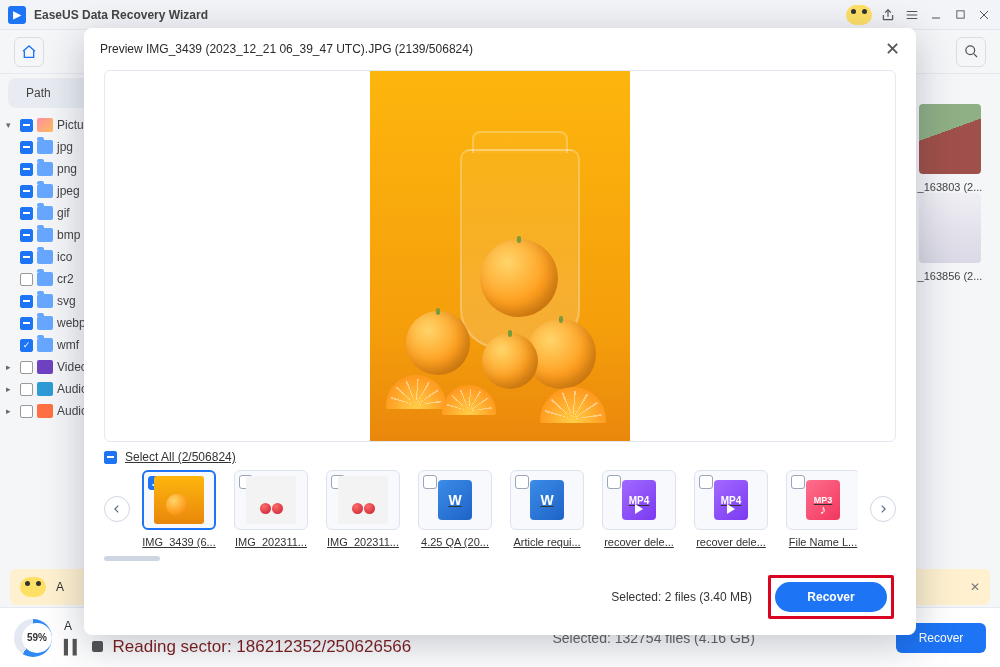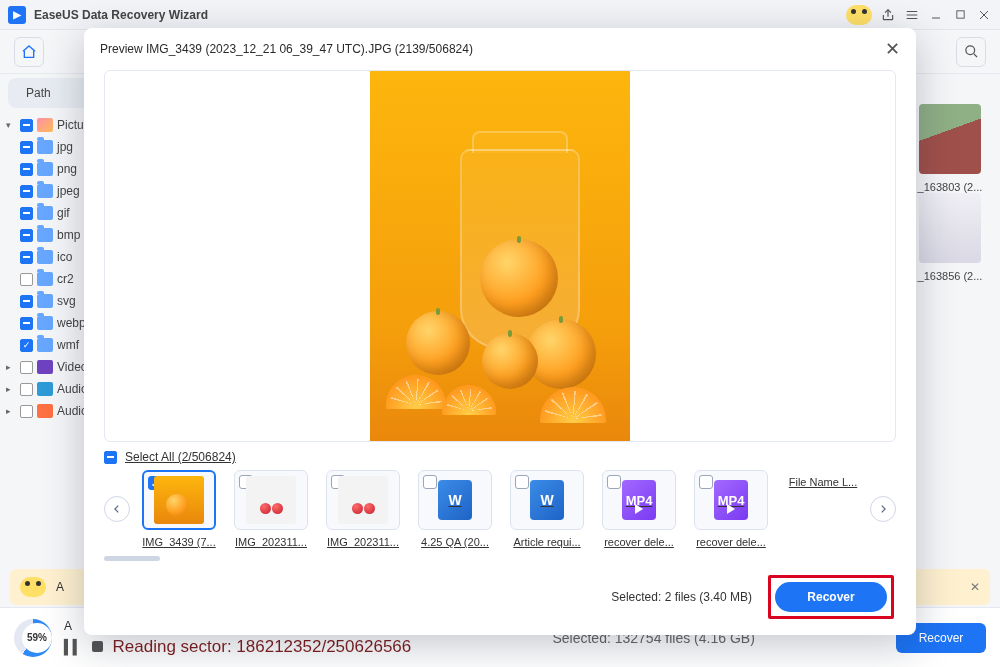--- a/index.html
+++ b/index.html
@@ -89,21 +89,21 @@
   .card.sel .mini-chk { background: #1d74f5; border-color: #1d74f5; }
   .card.sel .mini-chk::after { content: "✓"; }
   .card .cap { margin-top: 6px; font-size: 11px; color: #333; text-align: center; overflow: hidden; white-space: nowrap; text-overflow: ellipsis; }
   .mini-orange { width: 50px; height: 48px; background: linear-gradient(180deg,#fdb60d,#e9870c); border-radius: 3px; position: relative; overflow: hidden; }
   .mini-orange::after { content: ""; position: absolute; left: 12px; top: 18px; width: 22px; height: 22px; border-radius: 50%; background: radial-gradient(circle at 35% 30%, #ffd56a, #ff9f1f 55%, #e07b07); }
   .mini-cherry { width: 50px; height: 48px; background: #f3f3f3; border-radius: 3px; position: relative; }
   .mini-cherry::before, .mini-cherry::after { content: ""; position: absolute; width: 11px; height: 11px; background: radial-gradient(circle at 35% 30%, #ff6b6b, #c41f2e); border-radius: 50%; bottom: 10px; }
   .mini-cherry::before { left: 14px; } .mini-cherry::after { left: 26px; }
   .mini-doc { width: 34px; height: 40px; border-radius: 4px; display: flex; align-items: center; justify-content: center; color: #fff; font-weight: 700; font-size: 14px; }
   .mini-doc.w   { background: linear-gradient(135deg,#3b8ce8,#1e63c6); }
-  .mini-doc.mp4 { background: linear-gradient(135deg,#a269ff,#7a3af2); font-size: 13px; position: relative; }
+  .mini-doc.mp4 { background: linear-gradient(135deg,#a269ff,#7a3af2); font-size: 10px; position: relative; }
   .mini-doc.mp4::after { content: ""; position: absolute; bottom: 6px; left: 50%; transform: translateX(-50%); border-left: 8px solid #fff; border-top: 5px solid transparent; border-bottom: 5px solid transparent; }
   .mini-doc.mp3 { background: linear-gradient(135deg,#ff6f8d,#f2365e); font-size: 9px; position: relative; }
   .mini-doc.mp3::after { content: "♪"; position: absolute; bottom: 3px; left: 50%; transform: translateX(-50%); font-size: 13px; color: #fff; }
   .mini-scroll { margin-top: 8px; height: 5px; width: 56px; background: #cfd6e3; border-radius: 3px; }
 
   .modal-foot { display: flex; align-items: center; justify-content: flex-end; gap: 16px; padding: 8px 22px 16px; }
   .sel-text { font-size: 12px; color: #333; }
   .recov-wrap { border: 3px solid #d9041f; padding: 4px; border-radius: 2px; }
   .recov-btn { width: 112px; height: 30px; background: #1d74f5; color: #fff; border-radius: 18px; display: flex; align-items: center; justify-content: center; font-size: 12px; font-weight: 600; cursor: pointer; }
 
@@ -302,21 +302,21 @@
         <svg width="10" height="10" viewBox="0 0 24 24" fill="none" stroke="currentColor" stroke-width="3">
             <path d="M15 4l-8 8 8 8"></path>
           </svg>
       </span>
       <div class="strip-inner" id="strip-inner">
           <div class="card sel">
             <div class="box">
               <span class="mini-chk"></span>
               <span class="mini-orange"></span>
             </div>
-            <div class="cap">IMG_3439 (7...</div>
+            <div class="cap">IMG_3439 (6...</div>
           </div>
           <div class="card">
             <div class="box">
               <span class="mini-chk"></span>
               <span class="mini-cherry"></span>
             </div>
             <div class="cap">IMG_202311...</div>
           </div>
           <div class="card">
             <div class="box">
@@ -347,20 +347,24 @@
             <div class="cap">recover dele...</div>
           </div>
           <div class="card">
             <div class="box">
               <span class="mini-chk"></span>
               <span class="mini-doc mp4">MP4</span>
             </div>
             <div class="cap">recover dele...</div>
           </div>
           <div class="card">
+            <div class="box">
+              <span class="mini-chk"></span>
+              <span class="mini-doc mp3">MP3</span>
+            </div>
             <div class="cap">File Name L...</div>
           </div>
         </div>
       <span class="nav-circle">
         <svg width="10" height="10" viewBox="0 0 24 24" fill="none" stroke="currentColor" stroke-width="3">
             <path d="M9 4l8 8-8 8"></path>
           </svg>
       </span>
     </div>
     <div class="mini-scroll"></div>

